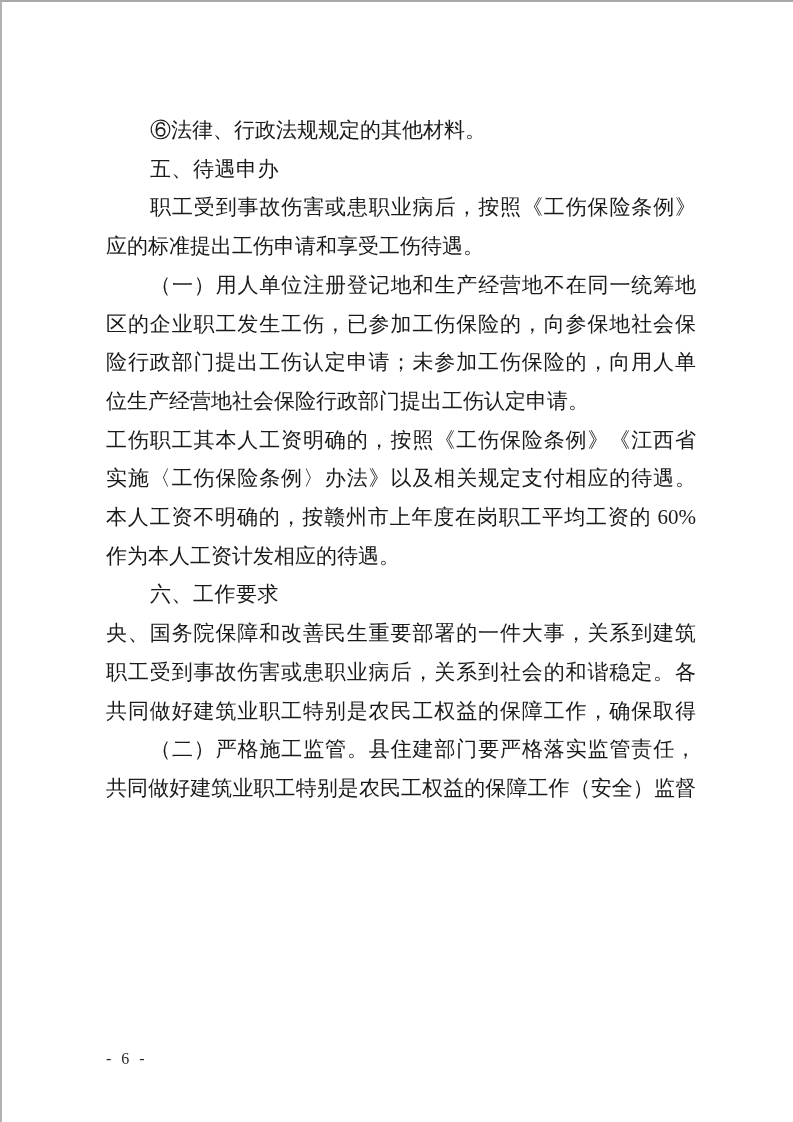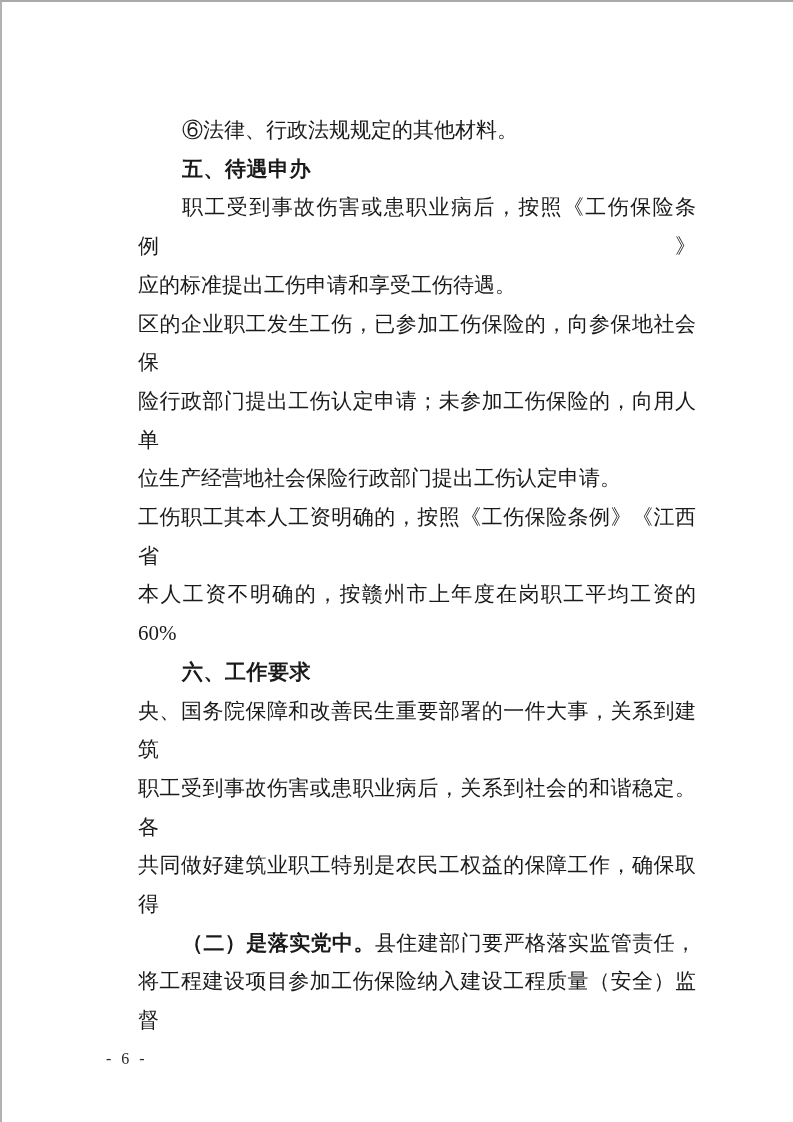--- a/index.html
+++ b/index.html
@@ -24,35 +24,34 @@
     top: 109px;
     width: 590px;
   }
   .line {
     font-size: 21px;
     line-height: 38.7px;
     color: #1a1a1a;
     text-align: justify;
     text-align-last: justify;
     white-space: normal;
-    margin-left: 32px;
   }
   .line.end {
     text-align-last: left;
   }
   .line.indent {
     text-indent: 44px;
   }
   .line.heading {
     font-family: "Liberation Sans", "DejaVu Sans", sans-serif;
     font-weight: 700;
     letter-spacing: 0.5px;
   }
   .bold-lead {
-    font-weight: 700;
+    font-weight: 400;
   }
   .page-number {
     position: absolute;
     left: 104px;
     top: 1047px;
     font-size: 16px;
     line-height: 20px;
     color: #2a2a2a;
     letter-spacing: 3px;
     font-family: "Liberation Serif", "DejaVu Serif", serif;
@@ -60,26 +59,29 @@
 </style>
 </head>
 <body>
 
 <div class="page">
   <div class="text-block">
       <div class="line indent end"><span class="run">⑥法律、行政法规规定的其他材料。</span></div>
       <div class="line heading indent end"><span class="bold-lead">五、待遇申办</span></div>
       <div class="line indent"><span class="run">职工受到事故伤害或患职业病后，按照《工伤保险条例》</span></div>
       <div class="line end"><span class="run">应的标准提出工伤申请和享受工伤待遇。</span></div>
+      <div class="line indent"><span class="run">（一）用人单位注册登记地和生产经营地不在同一统筹地</span></div>
       <div class="line"><span class="run">区的企业职工发生工伤，已参加工伤保险的，向参保地社会保</span></div>
       <div class="line"><span class="run">险行政部门提出工伤认定申请；未参加工伤保险的，向用人单</span></div>
       <div class="line end"><span class="run">位生产经营地社会保险行政部门提出工伤认定申请。</span></div>
       <div class="line"><span class="run">工伤职工其本人工资明确的，按照《工伤保险条例》《江西省</span></div>
+      <div class="line"><span class="run">实施〈工伤保险条例〉办法》以及相关规定支付相应的待遇。</span></div>
       <div class="line"><span class="run">本人工资不明确的，按赣州市上年度在岗职工平均工资的 60%</span></div>
+      <div class="line end"><span class="run">作为本人工资计发相应的待遇。</span></div>
       <div class="line heading indent end"><span class="bold-lead">六、工作要求</span></div>
       <div class="line"><span class="run">央、国务院保障和改善民生重要部署的一件大事，关系到建筑</span></div>
       <div class="line"><span class="run">职工受到事故伤害或患职业病后，关系到社会的和谐稳定。各</span></div>
       <div class="line"><span class="run">共同做好建筑业职工特别是农民工权益的保障工作，确保取得</span></div>
-      <div class="line indent"><span class="bold-lead">（二）是落实党中。</span><span class="run">县住建部门要严格落实监管责任，</span></div>
-      <div class="line"><span class="run">将工程建设项目参加工伤保险纳入建设工程质量（安全）监督</span></div>
+      <div class="line indent"><span class="bold-lead">（二）严格施工监管。</span><span class="run">县住建部门要严格落实监管责任，</span></div>
+      <div class="line"><span class="run">共同做好建筑业职工特别是农民工权益的保障工作（安全）监督</span></div>
     </div>
   <div class="page-number">- 6 -</div>
 </div>
 
 </body></html>

